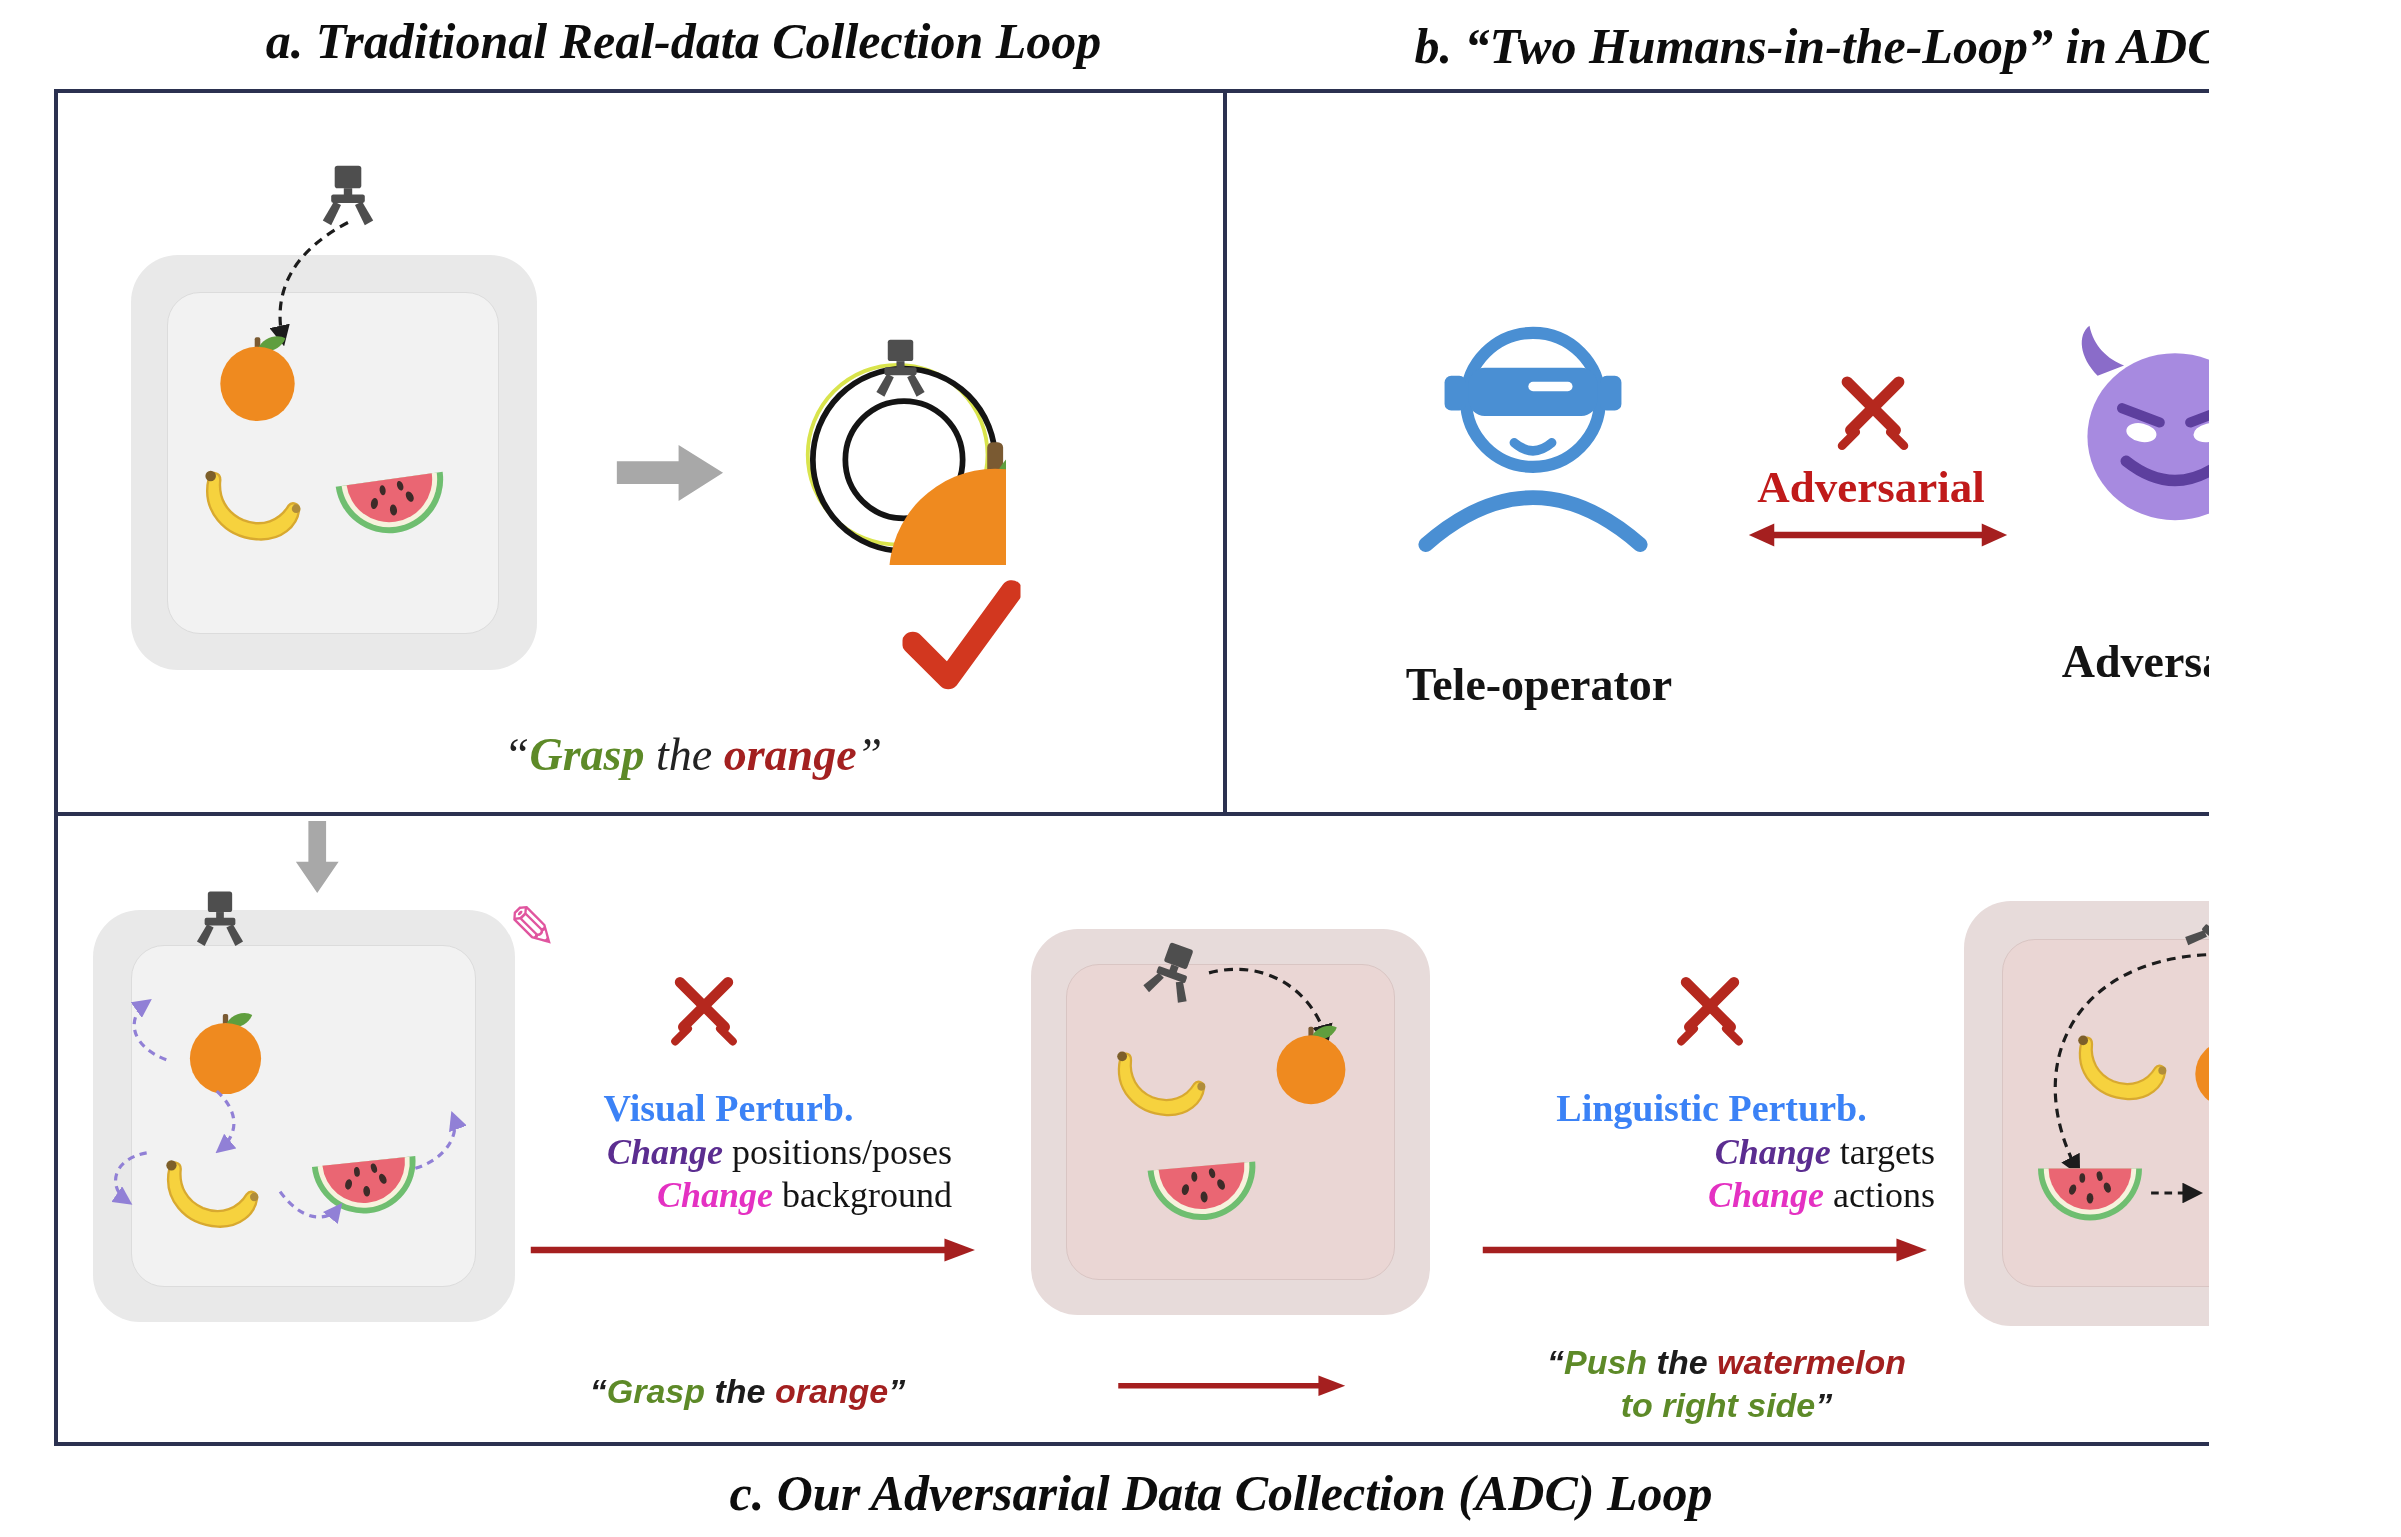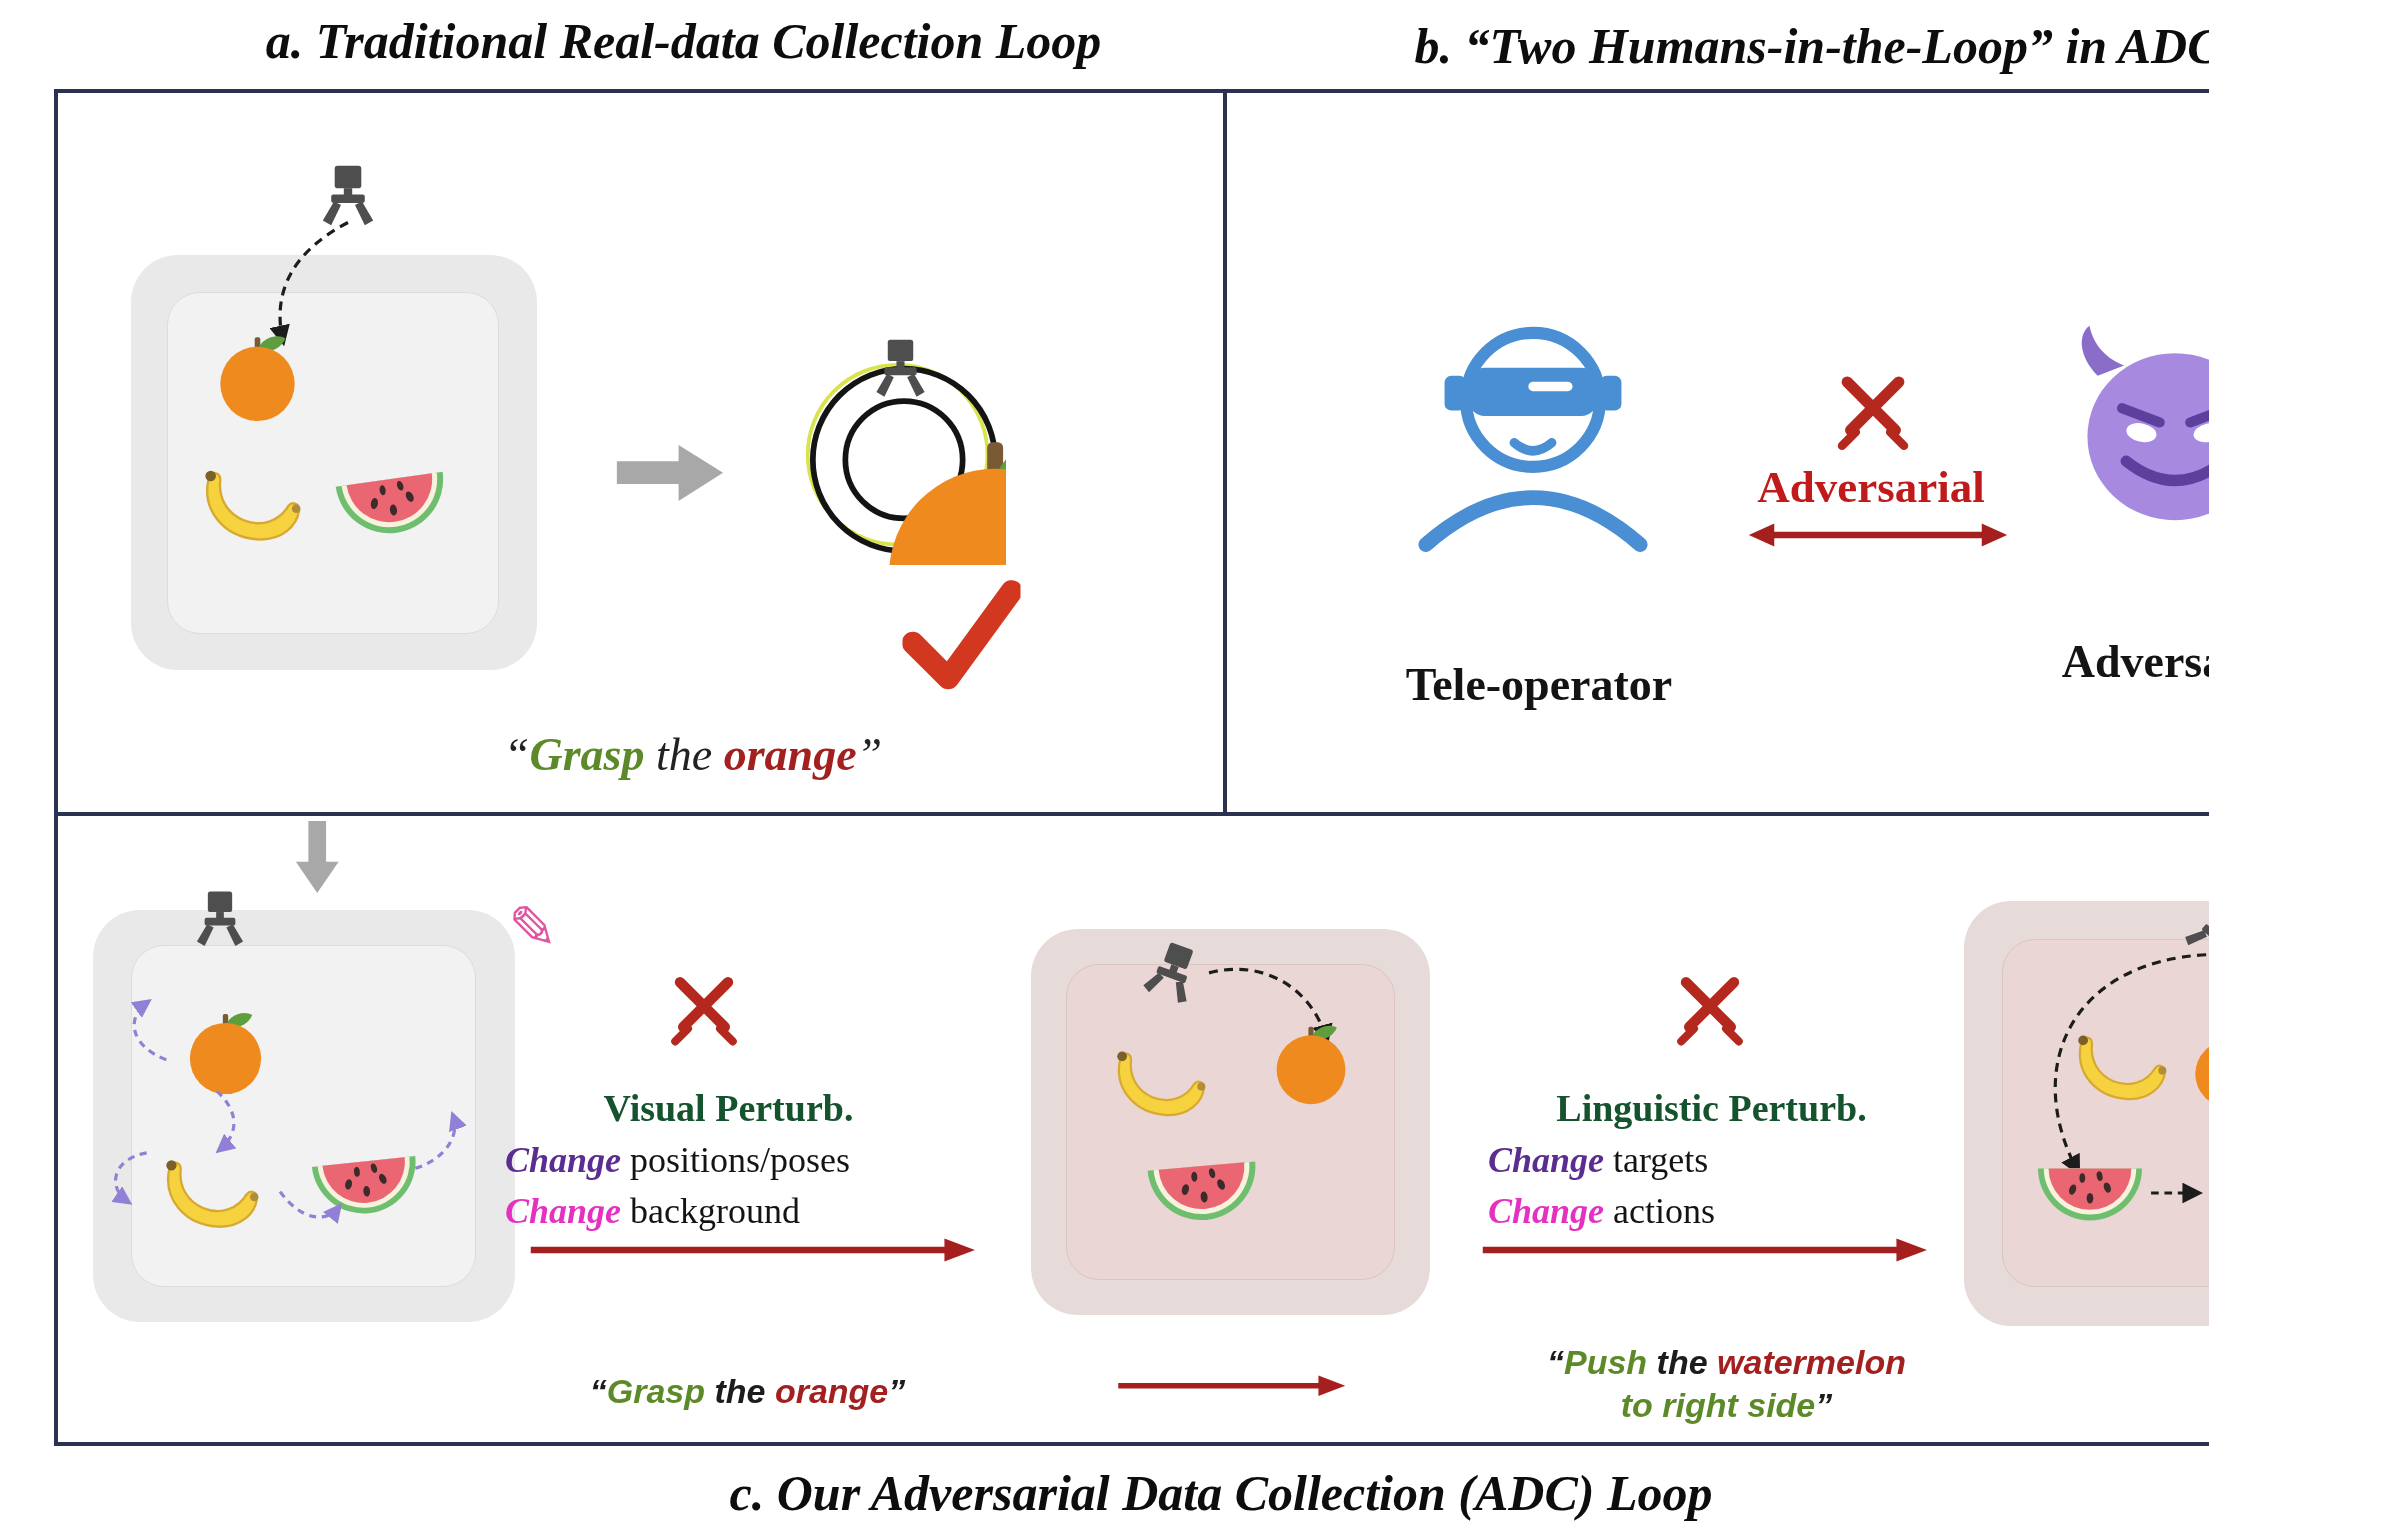--- a/index.html
+++ b/index.html
@@ -12,22 +12,22 @@
   .tray{position:absolute;border-radius:47px;}
   .tray-inner{position:absolute;border-radius:33px;box-sizing:border-box;}
   .gray-tray{background:#e9e9e9;}
   .gray-tray-inner{background:#f2f2f2;border:1.3px solid #dcdcdc;}
   .mauve-tray{background:#e7dbda;}
   .mauve-tray-inner{background:#ead6d4;border:1.3px solid #d9c5c3;}
   .label-b{position:absolute;font-family:"Liberation Serif",serif;font-weight:bold;font-size:46px;
            color:#141414;text-align:center;line-height:1.17;}
   .adv-label{position:absolute;font-family:"Liberation Serif",serif;font-weight:bold;font-size:45px;
              color:#c01a1a;text-align:center;}
-  .pt-title{font-family:"Liberation Serif",serif;font-weight:bold;font-size:38px;color:#14532d;text-align:center;}
-  .pt-line{font-family:"Liberation Serif",serif;font-size:36px;color:#141414;text-align:left;margin-top:9px;}
+  .pt-title{font-family:"Liberation Serif",serif;font-weight:bold;font-size:38px;color:#3b82f6;text-align:center;}
+  .pt-line{font-family:"Liberation Serif",serif;font-size:36px;color:#141414;text-align:right;margin-top:1px;}
   .chg-p{font-style:italic;font-weight:bold;color:#5b2d90;}
   .chg-m{font-style:italic;font-weight:bold;color:#e431c2;}
   .instr-a{position:absolute;font-family:"Liberation Serif",serif;font-style:italic;font-size:46px;
            color:#222;text-align:center;}
   .instr-a .g{font-weight:bold;color:#5d8a28;}
   .instr-a .r{font-weight:bold;color:#a32020;}
   .instr-sm{position:absolute;font-family:"Liberation Sans",sans-serif;font-style:italic;font-weight:bold;
             font-size:34px;color:#1c1c1c;text-align:center;line-height:1.25;}
   .instr-sm .g{color:#5d8a28;}
   .instr-sm .r{color:#a32020;}

